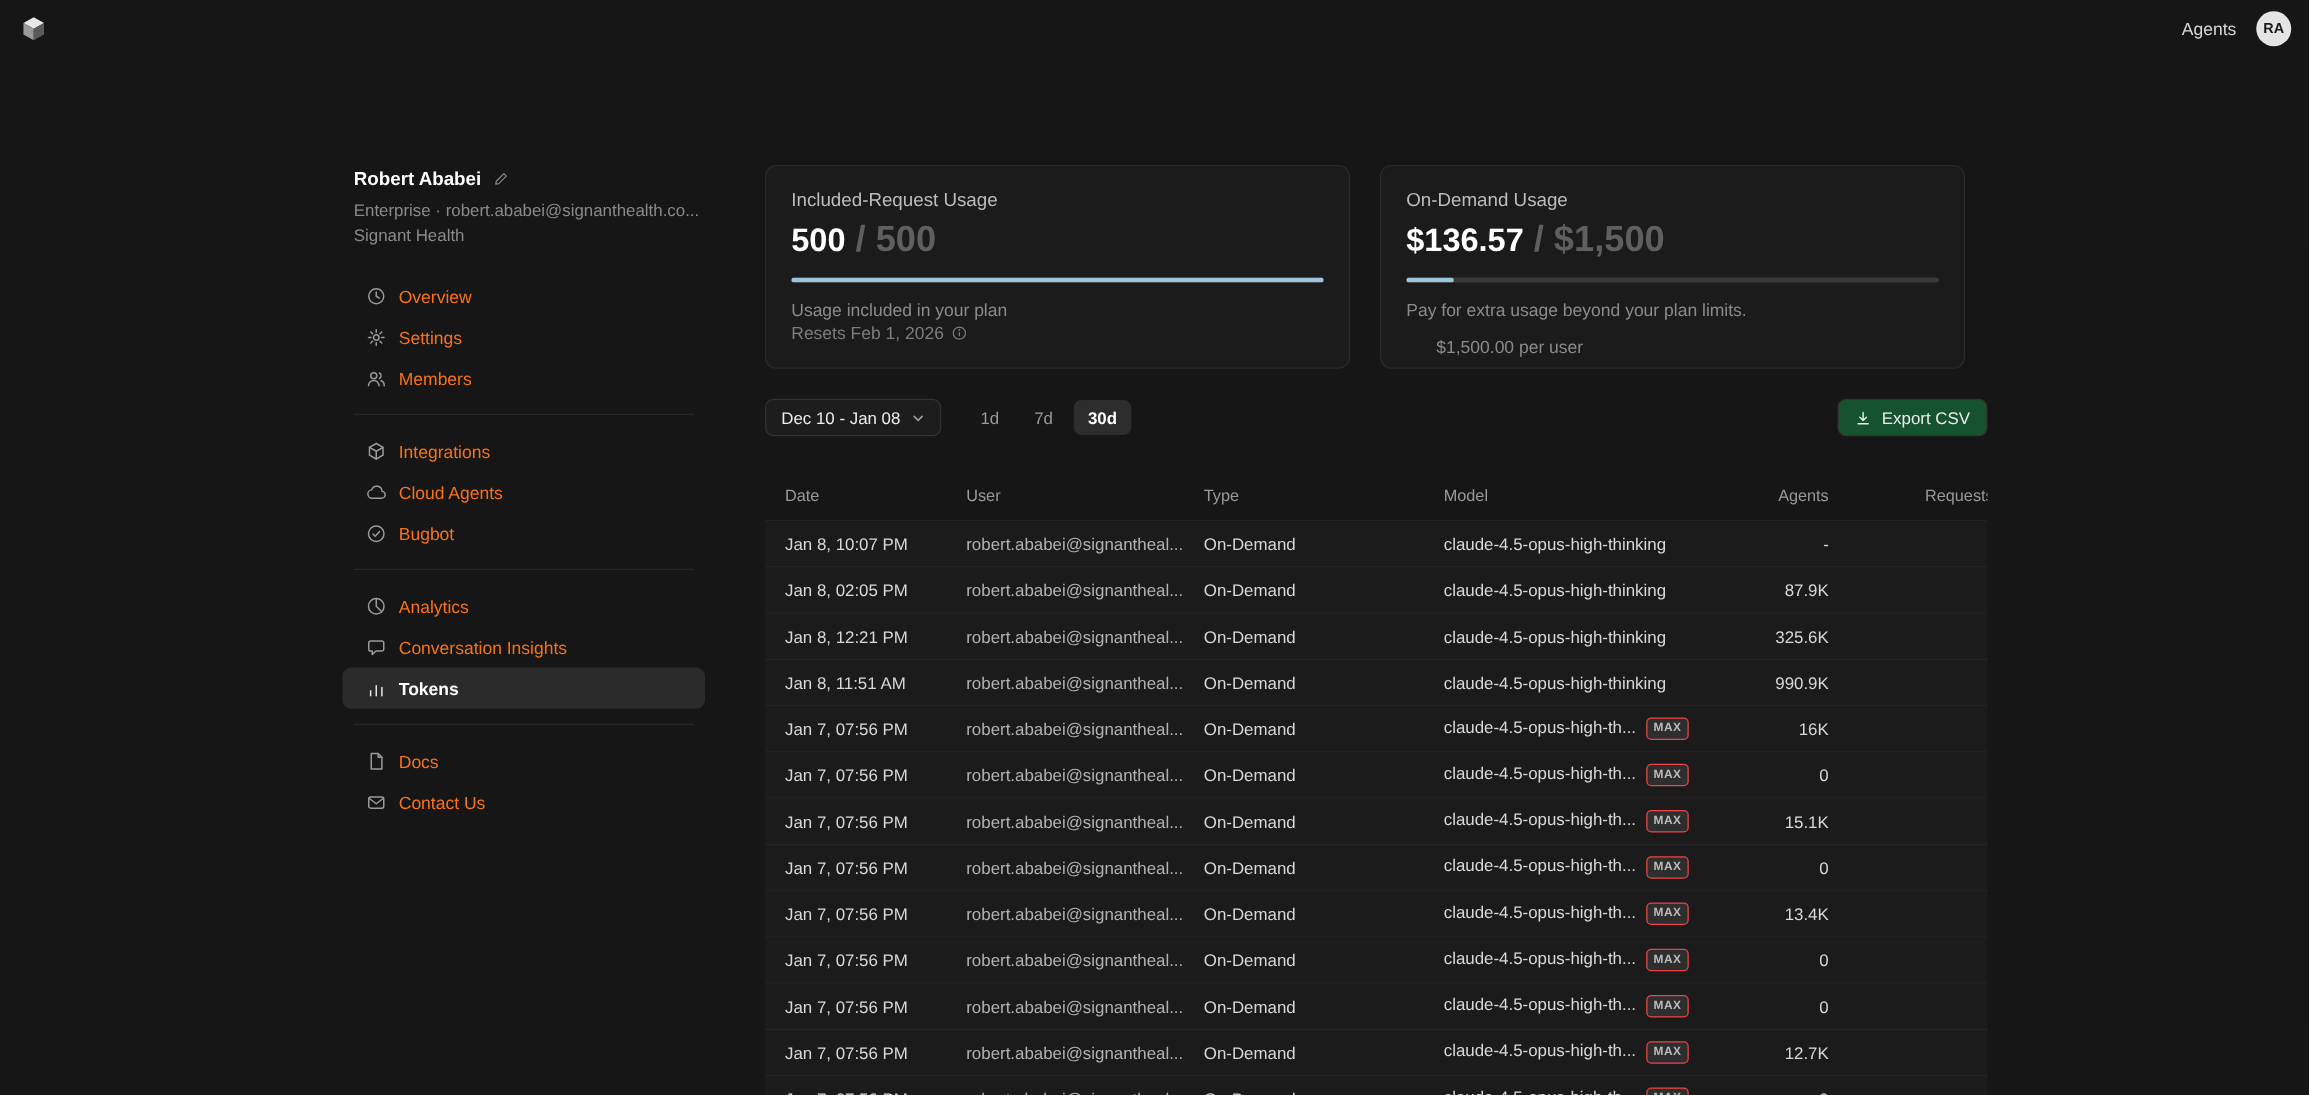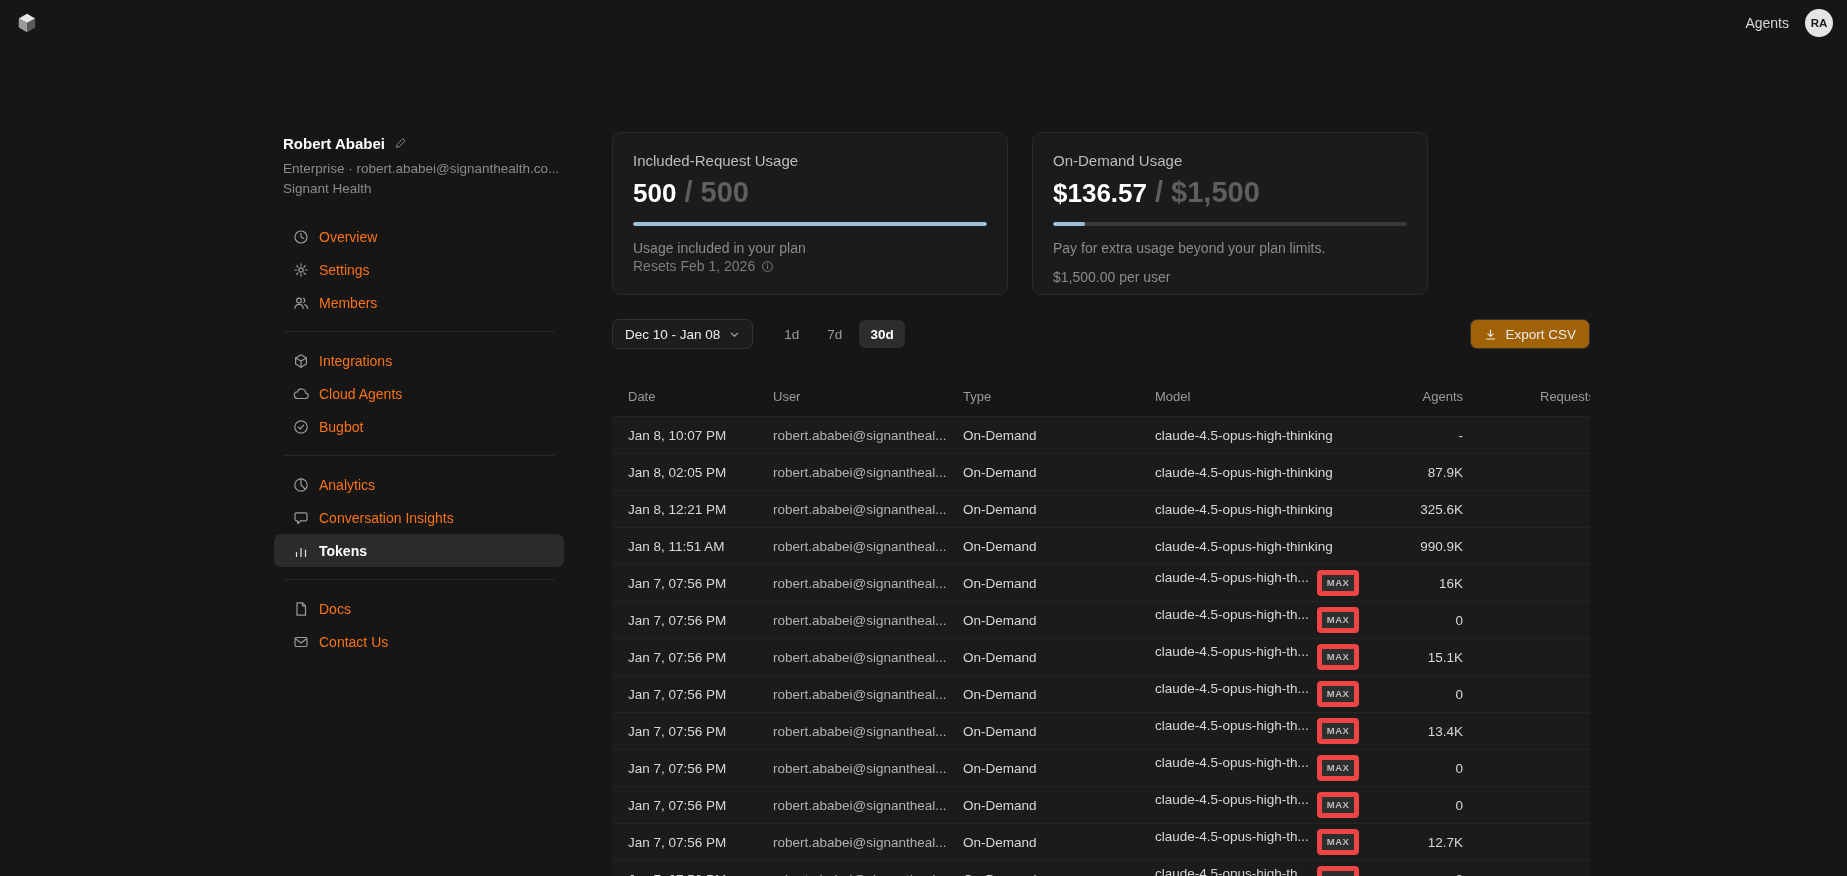--- a/index.html
+++ b/index.html
@@ -25,60 +25,60 @@
   .nav-item { display:flex; align-items:center; gap:10px; height:33px; padding-left:18px;
     border-radius:7px; color:#f97316; font-size:14px; cursor:pointer; }
   .nav-item.active { background:#2b2b2b; color:#ffffff; font-weight:700; }
   .nav-icon { width:17px; height:17px; display:flex; align-items:center; justify-content:center; color:#9a9a9a; }
   .nav-item.active .nav-icon { color:#e6e6e6; }
   .nav-divider { border-top:1px solid #272727; margin:12px 9px; }
 
   
   .main { position:absolute; left:612px; top:132px; width:978px; }
   .cards { display:flex; gap:24px; }
-  .card { width:396px; height:163px; background:#1b1b1c; border:1px solid #2a2a2a;
+  .card { width:468px; height:163px; background:#1b1b1c; border:1px solid #2a2a2a;
     border-radius:9px; padding:19px 20px; }
   .card-title { color:#bdbdbd; font-size:15px; font-weight:500; }
   .card-value-row { margin-top:7px; display:flex; align-items:baseline; gap:8px; }
   .card-value { color:#ffffff; font-size:26px; font-weight:700; }
   .card-limit { color:#5f5f5f; font-size:29px; font-weight:600; }
   .progress-track { margin-top:13px; height:4px; background:#3a3a3a; border-radius:2px; overflow:hidden; }
   .progress-fill { height:100%; border-radius:2px; }
   .card-line { color:#8b8b8b; font-size:14px; }
   .card-line1 { margin-top:14px; }
   .card-line2.tight { margin-top:2px; color:#7d7d7d; display:flex; align-items:center; gap:6px; }
-  .card-line2.loose { margin-top:13px; }
+  .card-line2.loose { margin-top:13px;margin-left:24px; }
   .info-icon { display:flex; color:#7d7d7d; }
 
   
   .filter-row { margin-top:24px; height:30px; display:flex; align-items:center; }
   .date-range-btn { display:flex; align-items:center; gap:9px; height:30px; padding:0 12px;
     background:#1d1d1d; border:1px solid #323232; border-radius:7px; color:#ececec;
     font-size:13.5px; font-family:inherit; cursor:pointer; }
   .range-group { display:flex; gap:6px; margin-left:20px; }
   .range-chip { height:28px; padding:0 11px; border:none; background:transparent; border-radius:6px;
     color:#9a9a9a; font-size:13.5px; font-family:inherit; cursor:pointer; }
   .range-chip.active { background:#2d2d2d; color:#ffffff; font-weight:600; }
   .export-btn { margin-left:auto; display:flex; align-items:center; gap:8px; height:30px; padding:0 13px;
-    background:#a16207; border:1px solid #343434; border-radius:7px; color:#ececec;
+    background:#14532d; border:1px solid #343434; border-radius:7px; color:#ececec;
     font-size:13.5px; font-family:inherit; cursor:pointer; }
 
   
   .table-wrap { margin-top:28px; width:978px; overflow:hidden; }
   .table-inner { width:1142px; }
   .thead, .tr { display:grid; grid-template-columns:145px 190px 192px 225px 83px 307px;
     padding-left:16px; align-items:center; }
   .thead { height:40px; color:#9a9a9a; font-size:13px; border-bottom:1px solid #232323; }
   .tr { height:37px; background:#1b1b1c; border-bottom:1px solid #242424; font-size:13.5px; color:#d8d8d8; }
   .td.col-1 { color:#b2b2b2; }
   .td.col-3 { display:flex; align-items:flex-start; gap:8px; }
   .col-4 { text-align:right; }
   .col-5 { padding-left:77px; }
   .badge { font-size:9.5px; line-height:1; padding:3px 5px; border-radius:4px; background:#2e2e2e;
-    border:5px solid #ef4444; color:#bcbcbc; font-weight:700; letter-spacing:.4px; }
+    border:1px solid #ef4444; color:#bcbcbc; font-weight:700; letter-spacing:.4px; }
 </style>
 </head>
 <body>
 
 <div class="app">
 
   <header class="topbar">
     <div class="logo">
       <svg width="22" height="22" viewBox="0 0 24 24">
         <path d="M12 2l9 5-9 5-9-5z" fill="#e8e8e8"></path>

